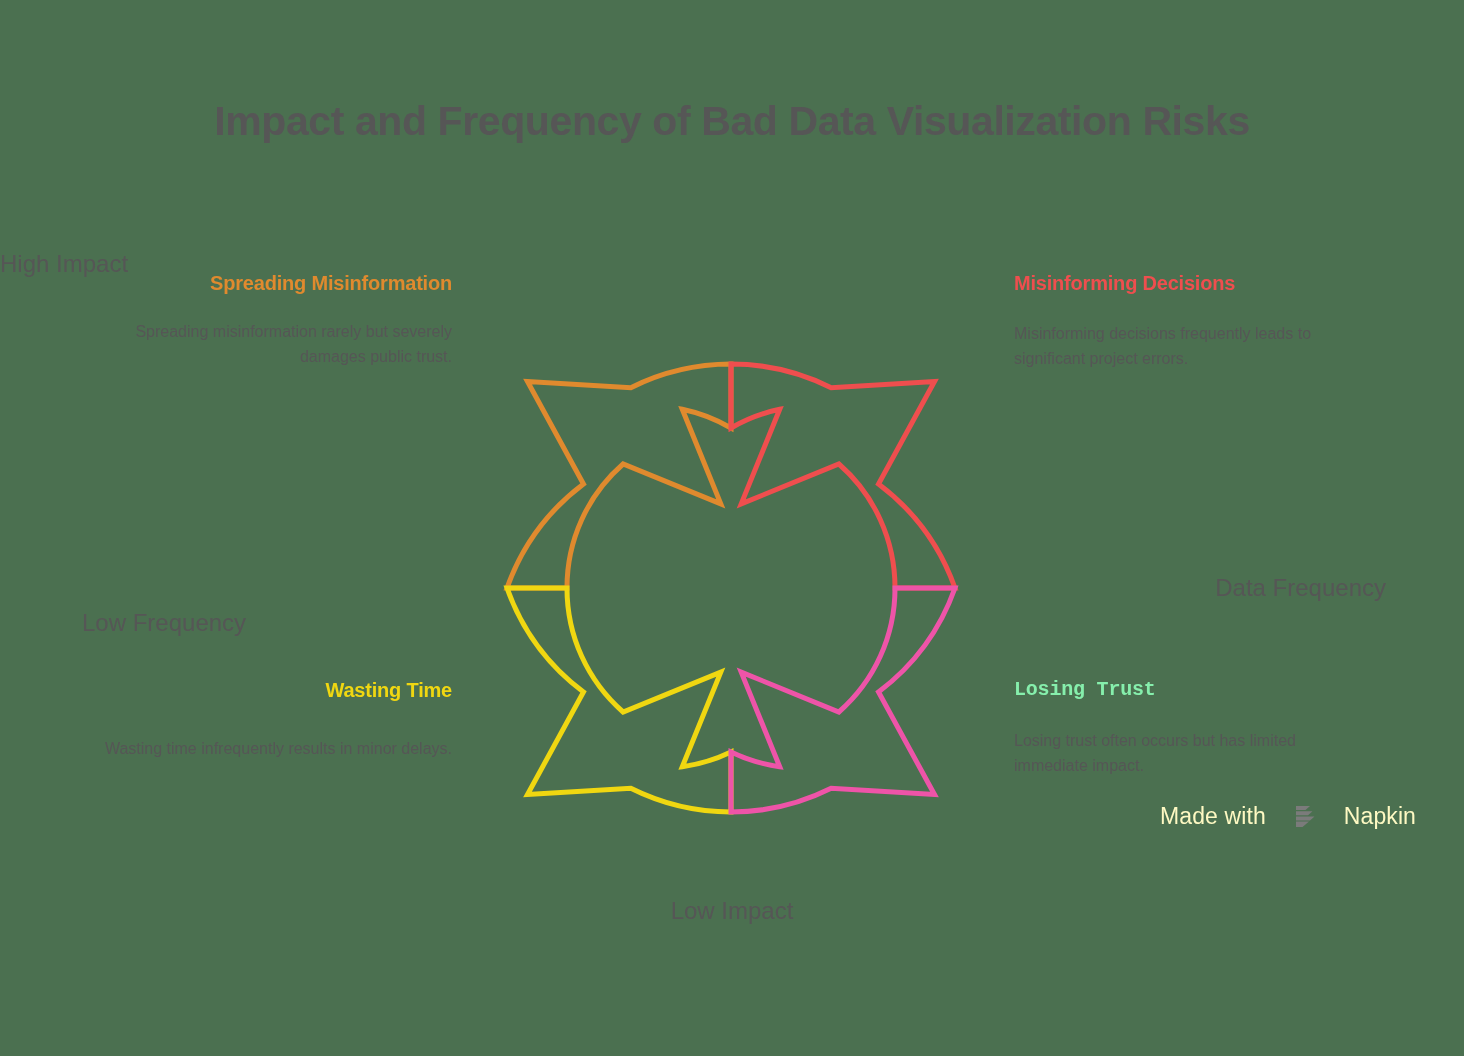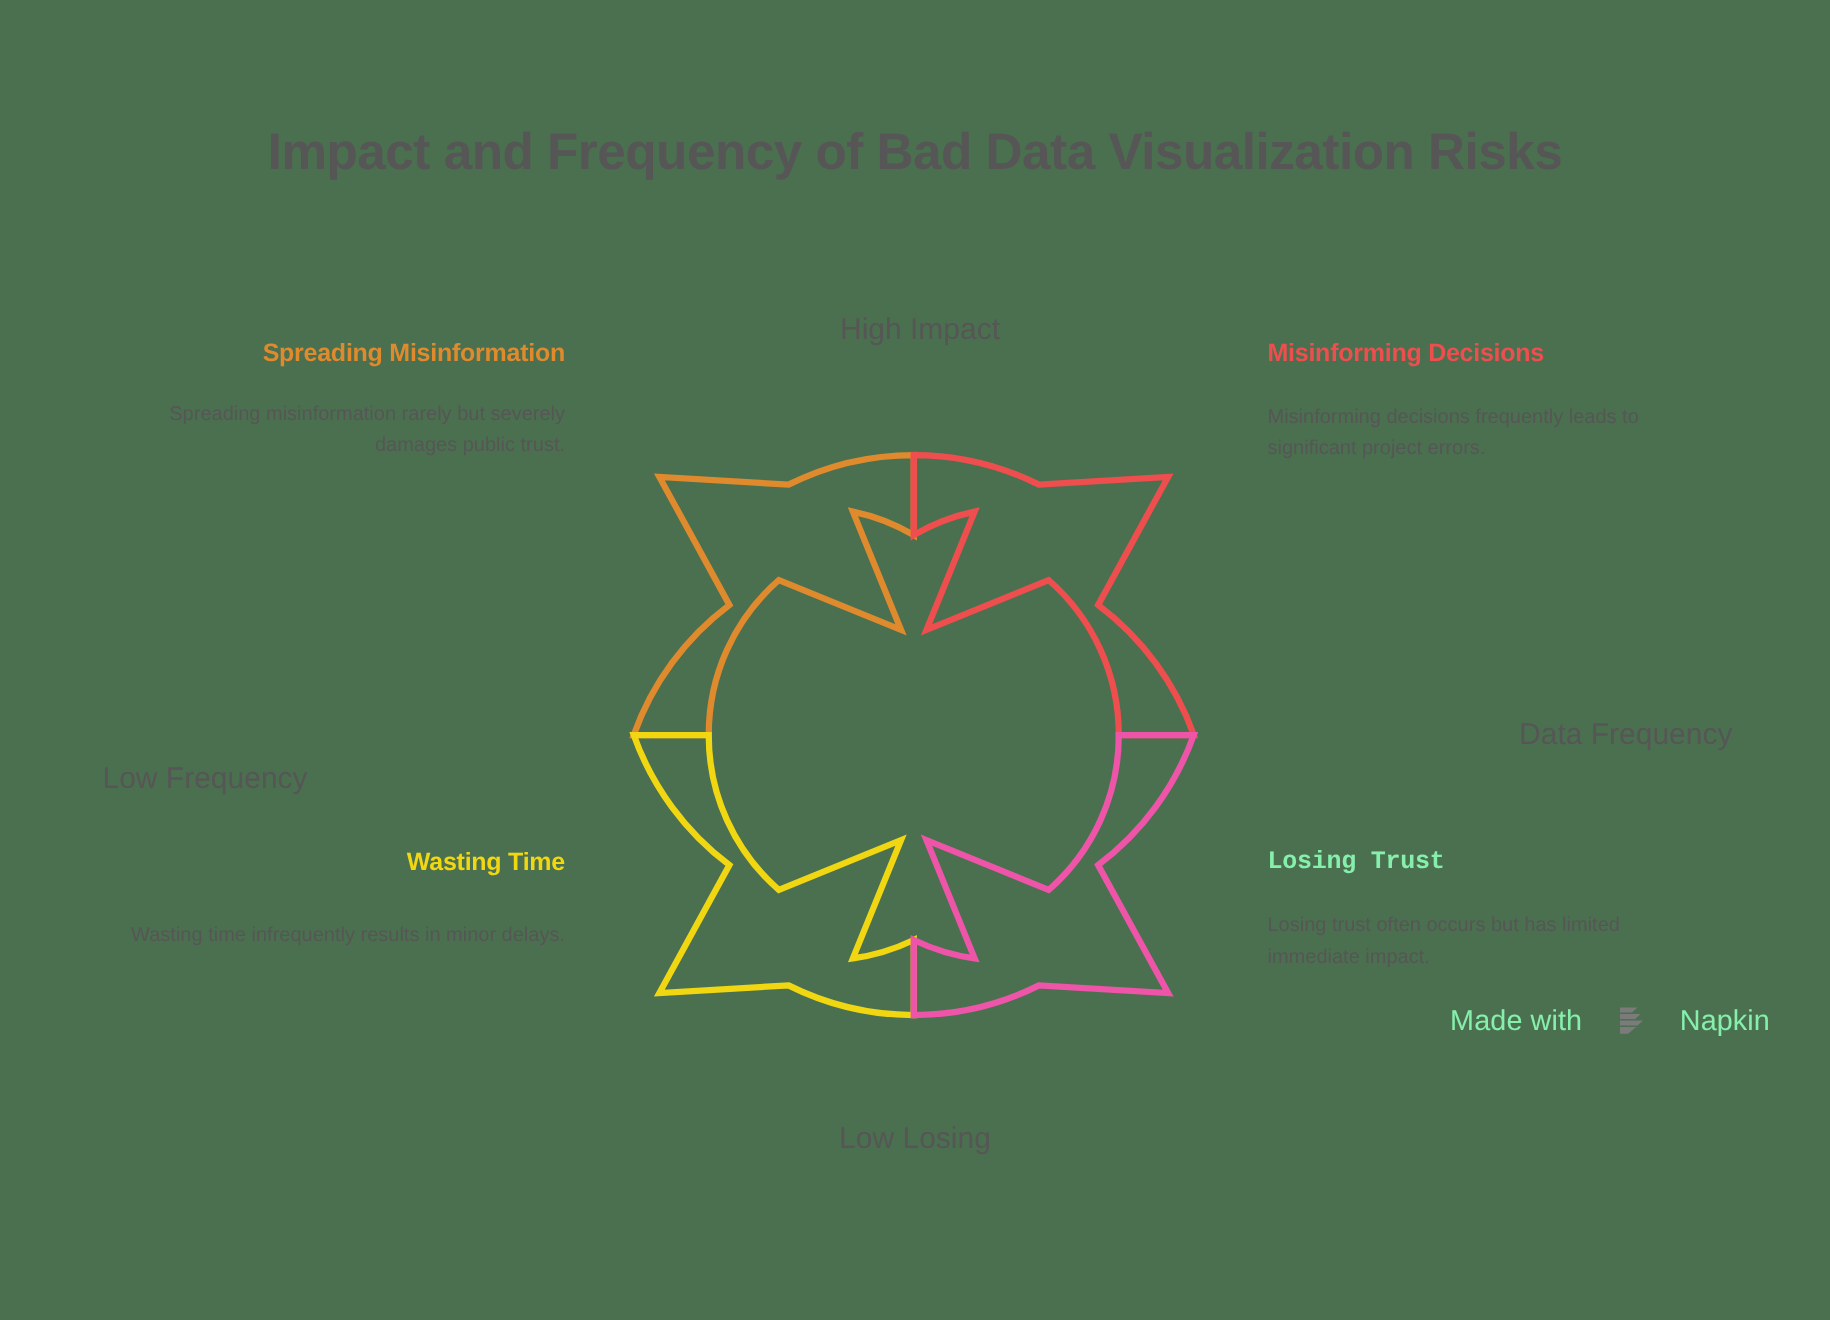--- a/index.html
+++ b/index.html
@@ -31,21 +31,21 @@
   }
 
   
   .axis-label {
     position: absolute;
     font-size: 24px;
     color: #565656;
     font-weight: 400;
     white-space: nowrap;
   }
-  .axis-top    { left: 0; right: 16px; top: 250px; text-align: center; padding-left: 24px; }
+  .axis-top    { left: 0; right: 16px; top: 250px; text-align: left; }
   .axis-bottom { left: 0; right: 0; top: 897px; text-align: center; }
   .axis-left   { left: 82px;  top: 574px; margin-top: 35px; }
   .axis-right  { right: 78px; top: 574px; }
 
   
   .quad {
     position: absolute;
     width: 348px;
   }
   .quad h2 {
@@ -85,36 +85,36 @@
   }
   #diagram path { pointer-events: auto; }
 
   
   .watermark {
     position: absolute;
     right: 48px; bottom: 42px;
     display: flex;
     align-items: center;
     gap: 26px;
-    color: #86efac;
+    color: #fef9c3;
     font-size: 23px;
     font-weight: 400;
     letter-spacing: 0.1px;
   }
   .napkin-mark { display: block; }
 </style>
 </head>
 <body style="background: rgb(75, 112, 80);">
 
 <div id="canvas">
 
   <div class="page-title">Impact and Frequency of Bad Data Visualization Risks</div>
 
   <div class="axis-label axis-top">High Impact</div>
-  <div class="axis-label axis-bottom">Low Losing</div>
+  <div class="axis-label axis-bottom">Low Impact</div>
   <div class="axis-label axis-left">Low Frequency</div>
   <div class="axis-label axis-right">Data Frequency</div>
 
   <svg id="diagram" viewBox="0 0 1464 1056">
     <g fill="none" stroke-width="5" stroke-linejoin="miter" stroke-linecap="butt">
 
       <path stroke="#e08a2e" d="M 731 364
            A 224 224 0 0 0 630.8 387.7
            L 527.5 381.5
            L 583.5 484.0

